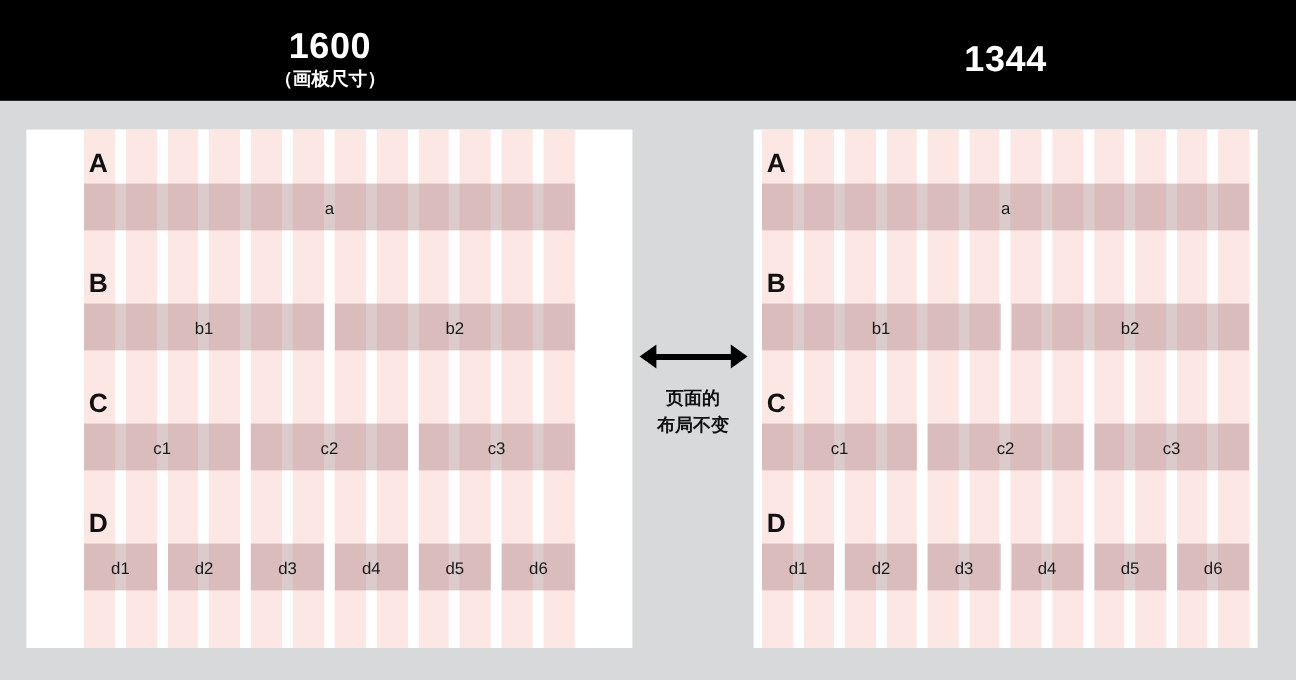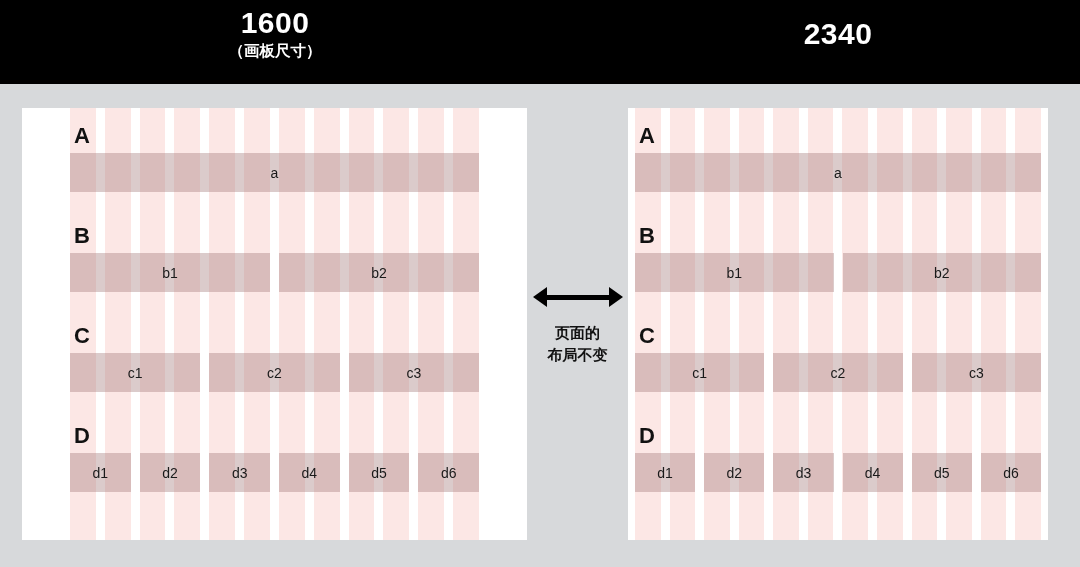--- a/index.html
+++ b/index.html
@@ -10,21 +10,21 @@
     overflow:hidden;
     position:relative;
   }
 
   
   .header{
     position:absolute;left:0;top:0;width:1080px;height:84px;
     background:#000000;
   }
   .hdr-col{
-    position:absolute;top:0;height:68px;
+    position:absolute;top:16px;height:68px;
     display:flex;flex-direction:column;align-items:center;justify-content:center;
     color:#ffffff;
   }
   .hdr-col.left{left:22px;width:506px;}
   .hdr-col.right{left:628px;width:420px;}
   .hdr-num{
     font-size:30px;font-weight:bold;line-height:1.05;letter-spacing:.5px;
   }
   .hdr-sub{
     font-size:15.5px;font-weight:bold;line-height:1.3;margin-top:3px;
@@ -103,21 +103,21 @@
 </style>
 </head>
 <body>
 
 <div class="header">
   <div class="hdr-col left">
     <div class="hdr-num">1600</div>
     <div class="hdr-sub">（画板尺寸）</div>
   </div>
   <div class="hdr-col right">
-    <div class="hdr-num">2340</div>
+    <div class="hdr-num">1344</div>
   </div>
 </div>
 
 <div class="card left">
   <div class="cols left" id="cols-left">
       <div class="col"></div>
       <div class="gut"></div>
       <div class="col"></div>
       <div class="gut"></div>
       <div class="col"></div>

